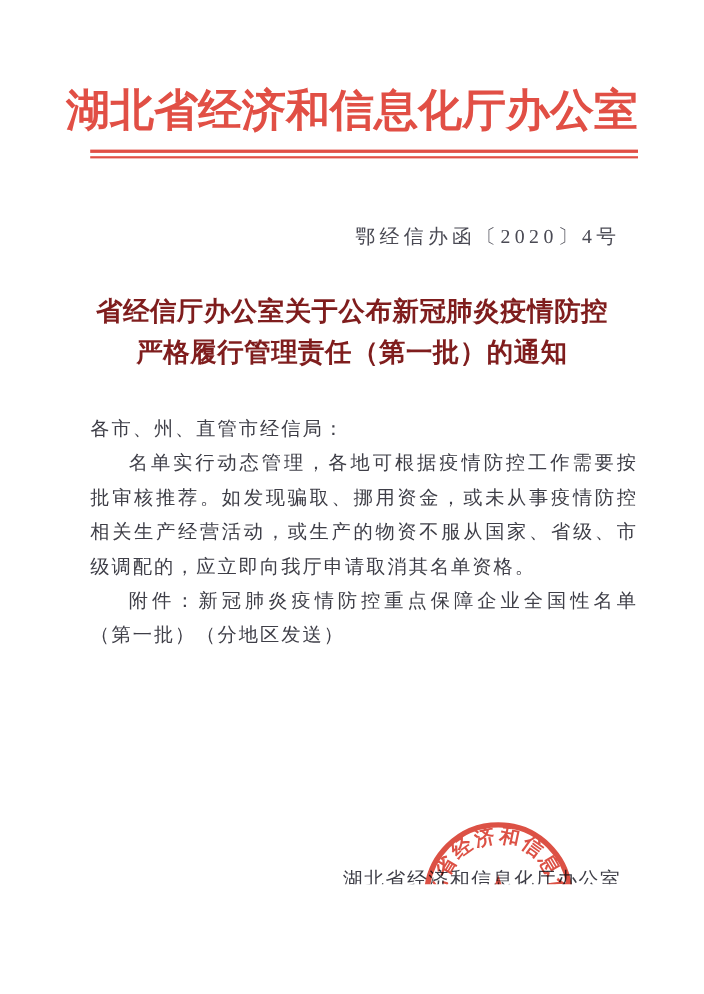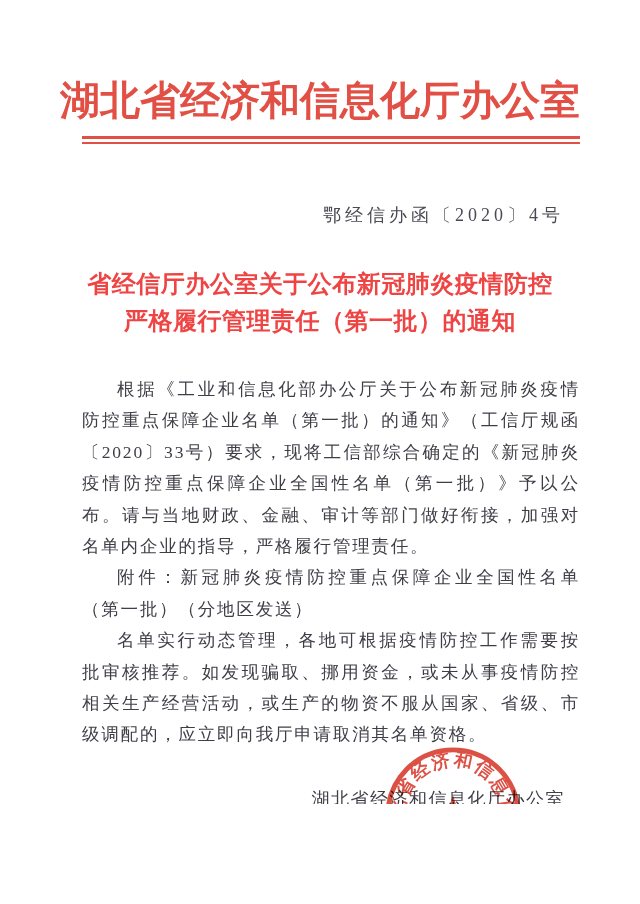--- a/index.html
+++ b/index.html
@@ -25,21 +25,21 @@
   .head-rule .thin{height:1.5px;background:#e14f45;}
   .doc-number{
     position:absolute;top:203px;right:76px;
     font-size:18px;color:#4a4a54;
     letter-spacing:4px;white-space:nowrap;margin-left:27px;
   }
   .doc-title{
     position:absolute;top:266px;left:0;width:640px;
     text-align:center;
     font-size:24px;line-height:37px;
-    font-weight:700;color:#ef4444;
+    font-weight:700;color:#7f1d1d;
     letter-spacing:0.5px;
   }
   .body-text{
     position:absolute;top:374px;left:82px;width:498px;
     font-size:17.5px;line-height:31.4px;
     letter-spacing:1.8px;
     color:#3e3e47;
     text-align:justify;
   }
   .body-text p{margin:0;}
@@ -81,23 +81,23 @@
   </div>
 
   <div class="doc-number">鄂经信办函〔2020〕4号</div>
 
   <div class="doc-title">
     <div>省经信厅办公室关于公布新冠肺炎疫情防控</div>
     <div>严格履行管理责任（第一批）的通知</div>
   </div>
 
   <div class="body-text">
-    <p class="indent">根据《工业和信息化部办公厅关于公布新冠肺炎疫情防控重点保障企业名单（第一批）的通知》（工信厅规函〔2020〕33号）要求，现将工信部综合确定的《新冠肺炎疫情防控重点保障企业全国性名单（第一批）》予以公布。请与当地财政、金融、审计等部门做好衔接，加强对名单内企业的指导，严格履行管理责任。</p>
+    <p>各市、州、直管市经信局：</p>
+    <p class="indent">名单实行动态管理，各地可根据疫情防控工作需要按批审核推荐。如发现骗取、挪用资金，或未从事疫情防控相关生产经营活动，或生产的物资不服从国家、省级、市级调配的，应立即向我厅申请取消其名单资格。</p>
     <p class="indent">附件：新冠肺炎疫情防控重点保障企业全国性名单（第一批）（分地区发送）</p>
-    <p class="indent">名单实行动态管理，各地可根据疫情防控工作需要按批审核推荐。如发现骗取、挪用资金，或未从事疫情防控相关生产经营活动，或生产的物资不服从国家、省级、市级调配的，应立即向我厅申请取消其名单资格。</p>
   </div>
 
   <div class="signature">湖北省经济和信息化厅办公室</div>
 
   <div class="date">2020年3月14日</div>
 
   <svg class="seal" viewBox="0 0 200 200" xmlns="http://www.w3.org/2000/svg">
     <defs>
       <path id="ringPath" d="M 42.7 140.2 A 70 70 0 1 1 157.3 140.2" fill="none"></path>
       <path id="bottomPath" d="M 50 146 A 85 85 0 0 0 150 146" fill="none"></path>

